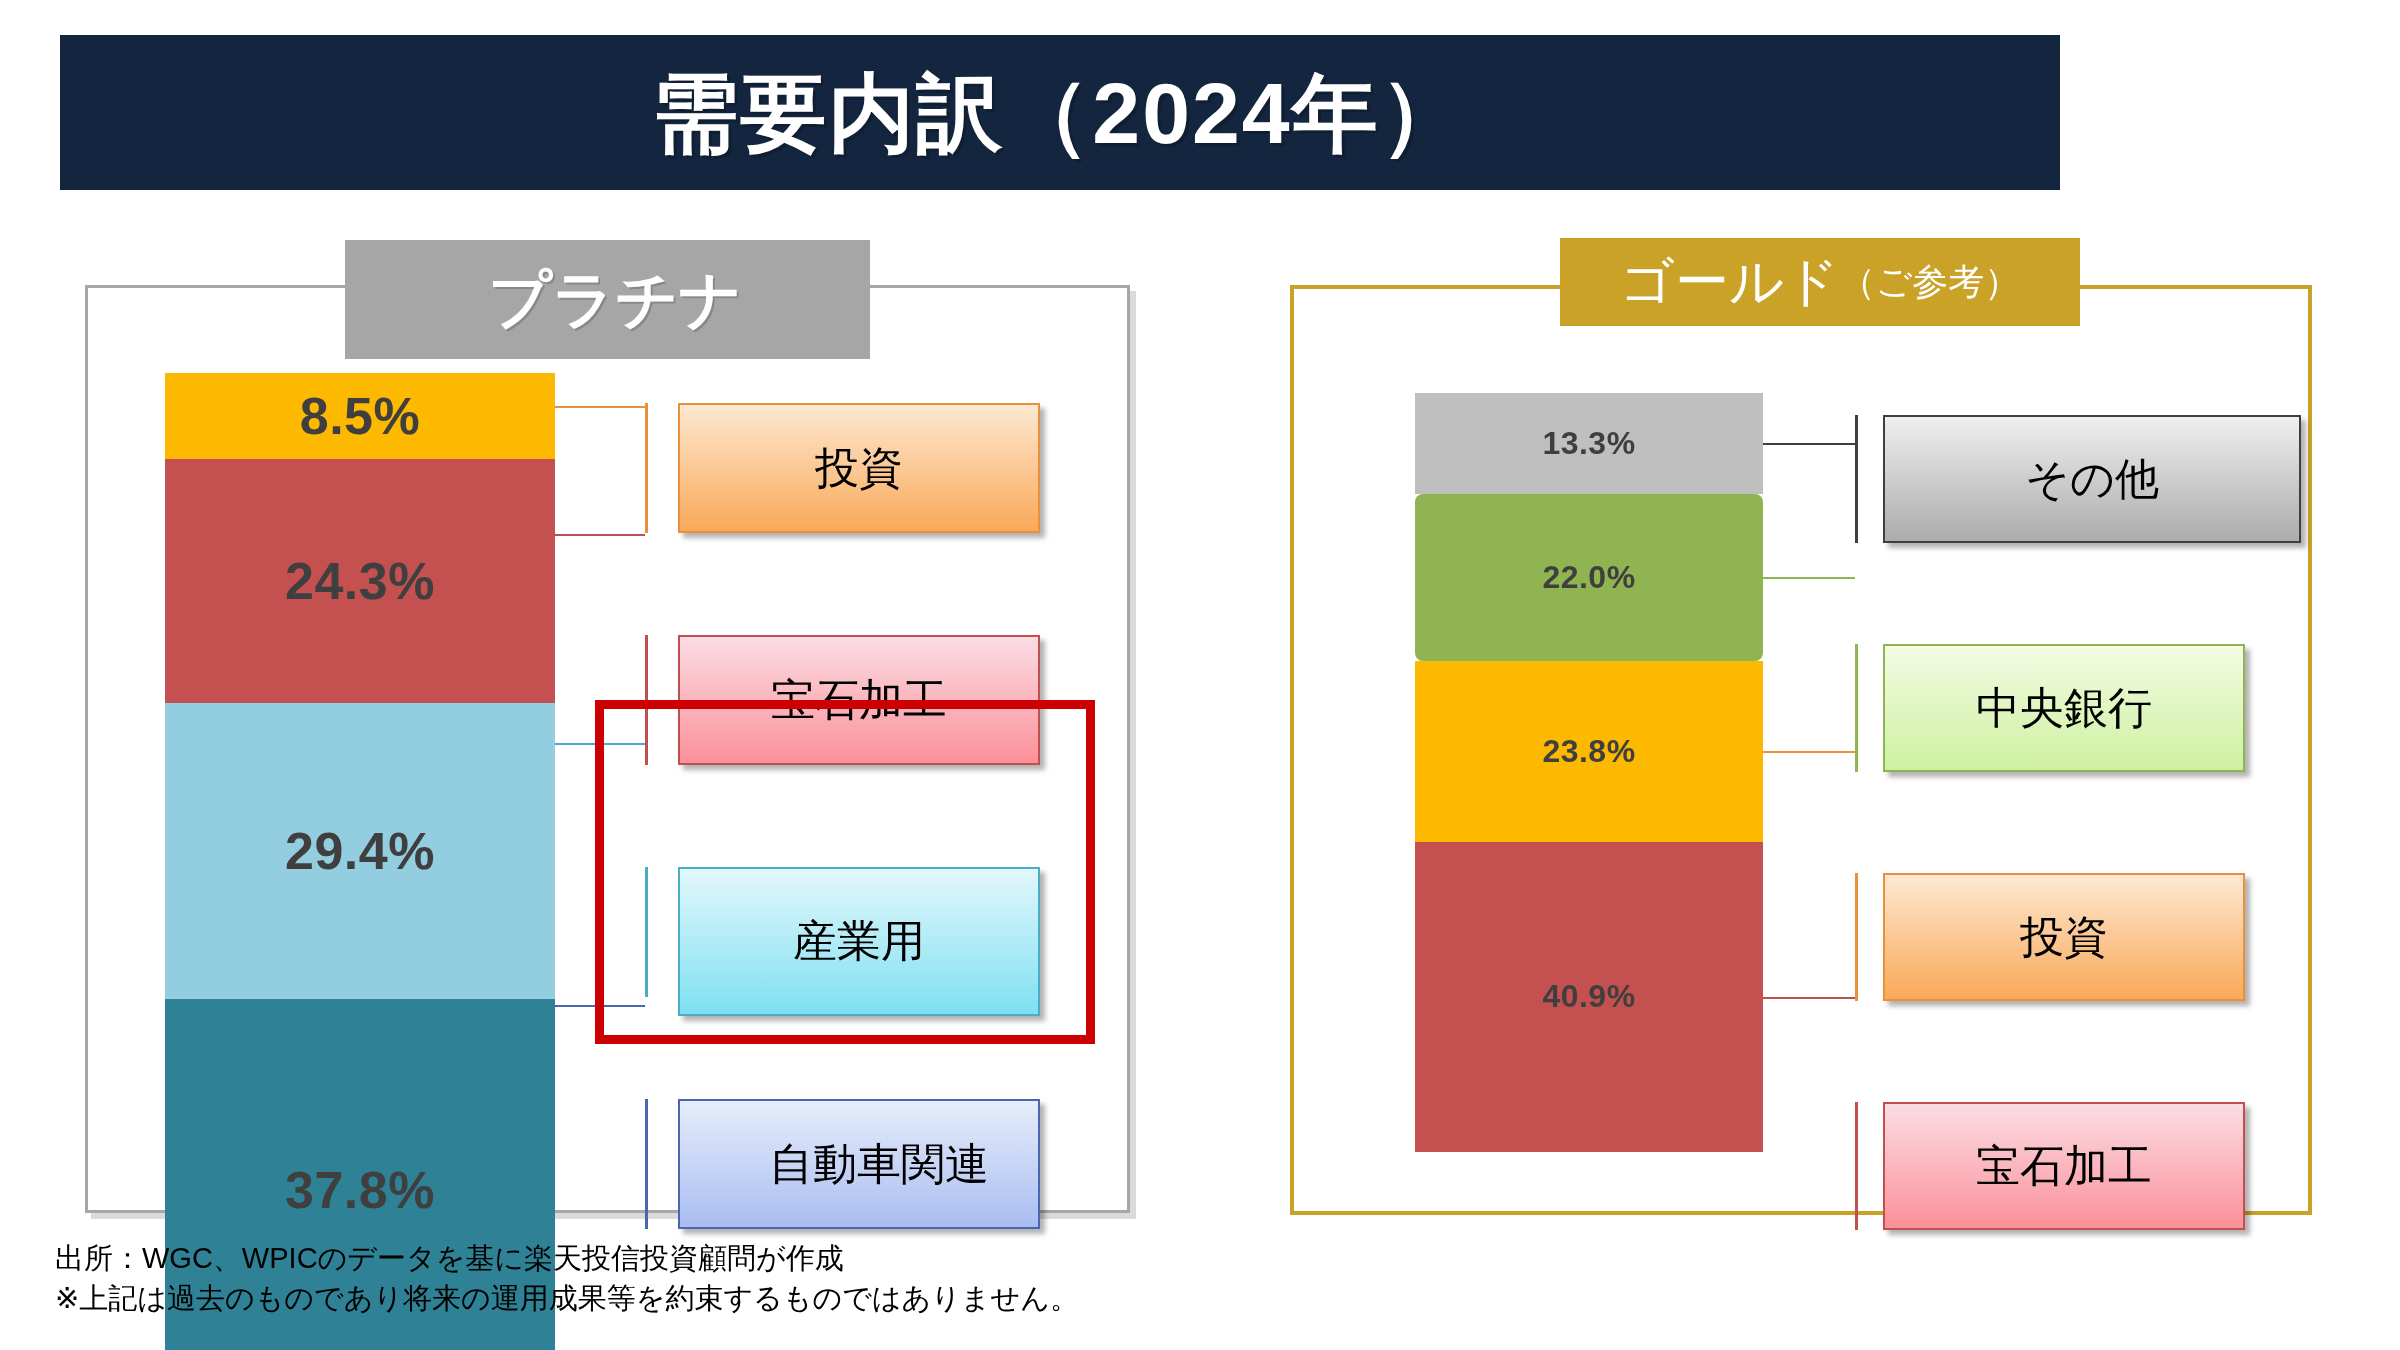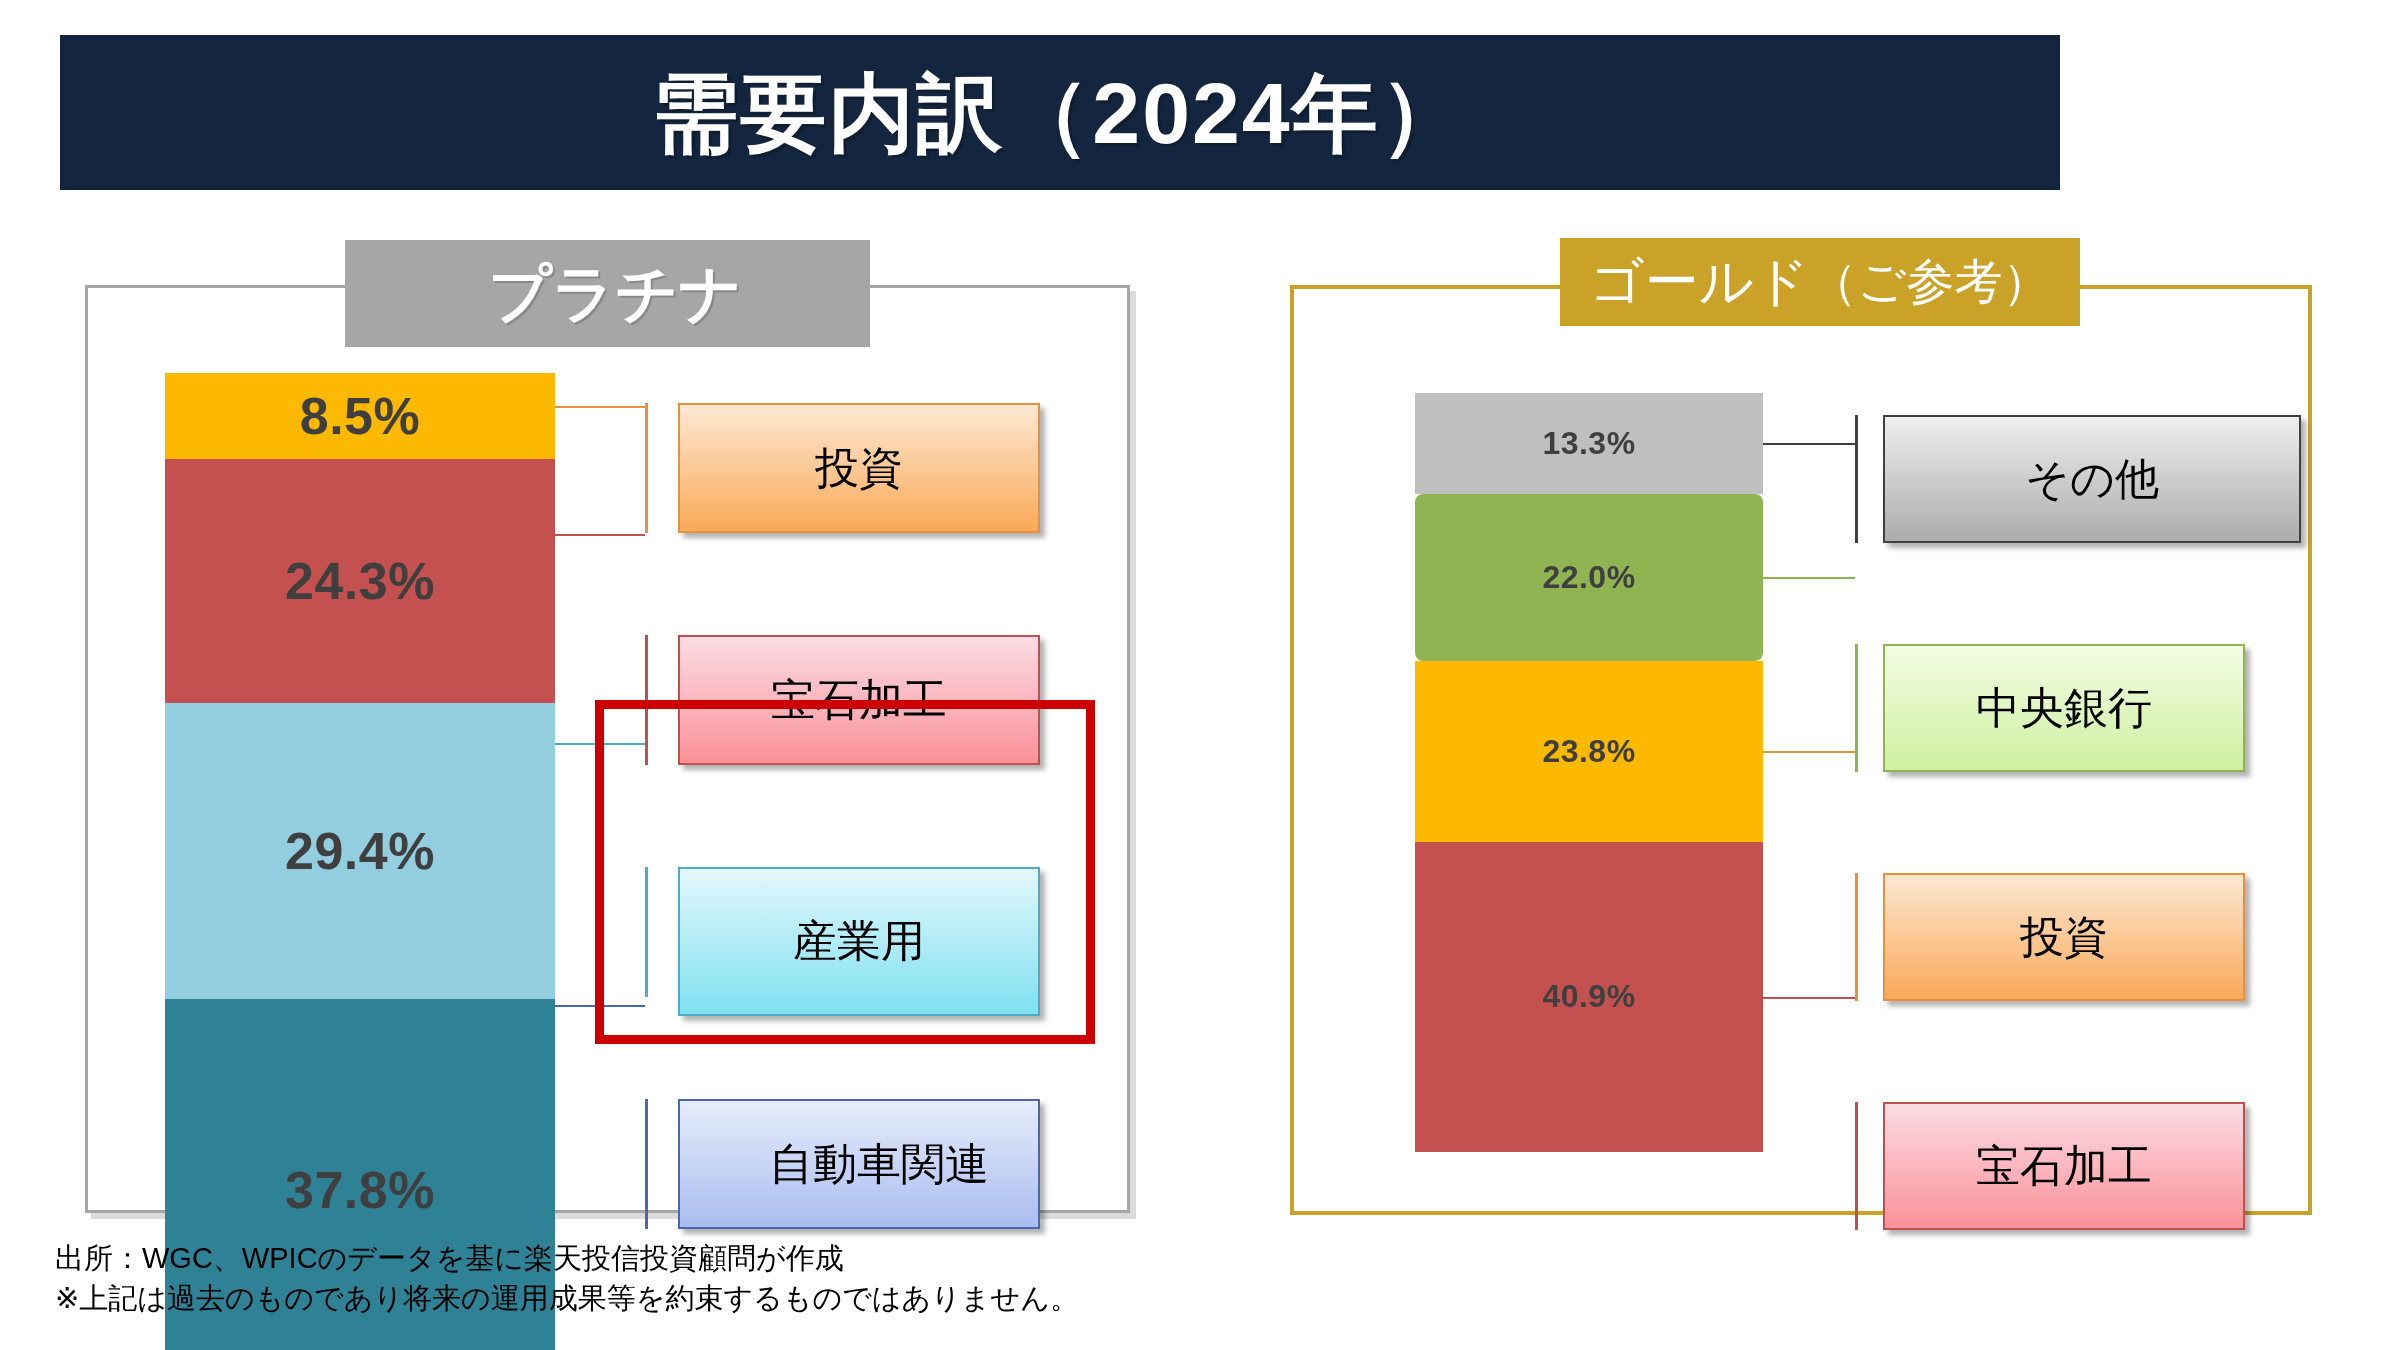--- a/index.html
+++ b/index.html
@@ -44,32 +44,32 @@
   }
 
   
   .panel-chip {
     position: absolute;
     display: flex; align-items: center; justify-content: center;
     color: #ffffff;
     white-space: nowrap;
   }
   .chip-platinum {
-    left: 345px; top: 240px; width: 525px; height: 107px;
+    left: 345px; top: 240px; width: 525px; height: 119px;
     background: #a6a6a6;
     font-size: 62px; font-weight: bold;
     text-shadow: 2px 2px 0 rgba(0,0,0,0.18);
     padding-left: 16px;
   }
   .chip-gold {
     left: 1560px; top: 238px; width: 520px; height: 88px;
     background: #c9a227;
     font-size: 54px;
   }
-  .chip-gold .chip-sub { font-size: 48px; }
+  .chip-gold .chip-sub { font-size: 36px; }
 
   
   .bar {
     position: absolute;
     display: flex; flex-direction: column;
   }
   .bar-platinum { left: 165px; top: 373px; width: 390px; height: 1007px; }
   .bar-gold     { left: 1383px; top: 393px; width: 380px; height: 759px; }
 
   .seg {

